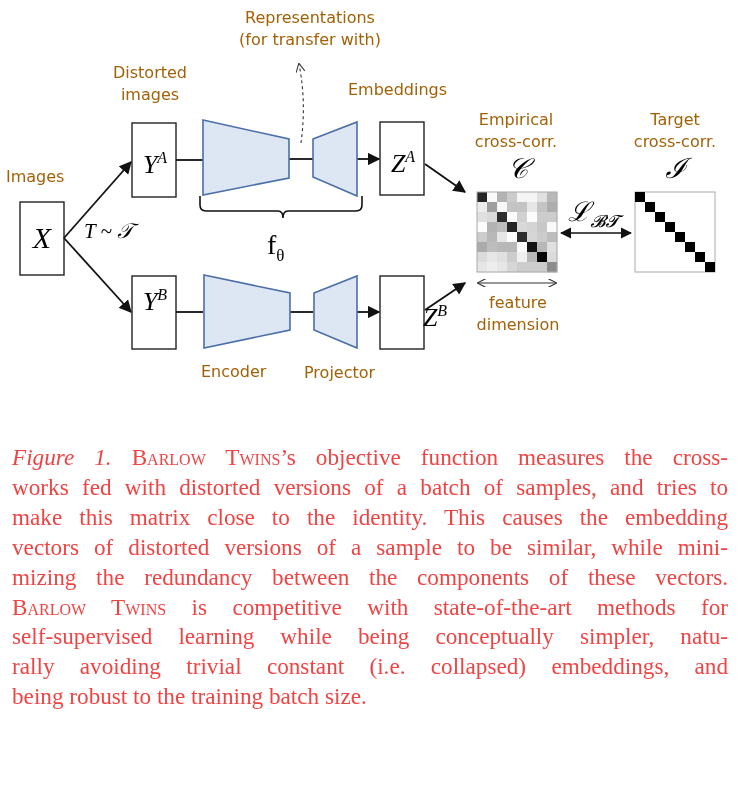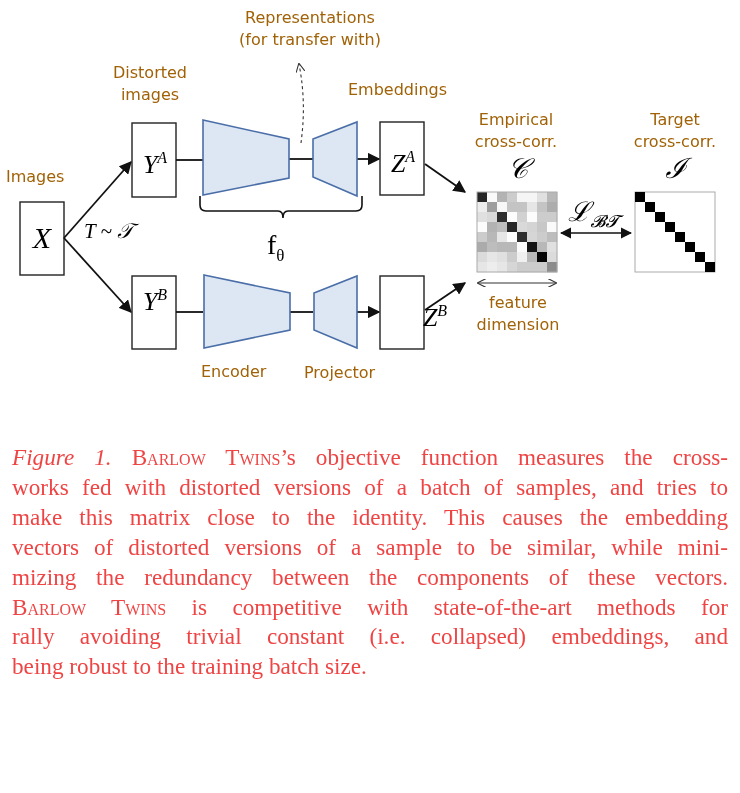--- a/index.html
+++ b/index.html
@@ -210,15 +210,16 @@
   </div>
 </div>
 
 <div id="caption">
     <span class="line"><span class="it">Figure 1.</span><span> </span><span class="sc">Barlow Twins</span><span>’s objective function measures the cross-</span></span>
     <span class="line"><span>works fed with distorted versions of a batch of samples, and tries to</span></span>
     <span class="line"><span>make this matrix close to the identity. This causes the embedding</span></span>
     <span class="line"><span>vectors of distorted versions of a sample to be similar, while mini-</span></span>
     <span class="line"><span>mizing the redundancy between the components of these vectors.</span></span>
     <span class="line"><span class="sc">Barlow Twins</span><span> is competitive with state-of-the-art methods for</span></span>
+    <span class="line"><span>self-supervised learning while being conceptually simpler, natu-</span></span>
     <span class="line"><span>rally avoiding trivial constant (i.e.  collapsed) embeddings, and</span></span>
     <span class="line last"><span>being robust to the training batch size.</span></span>
   </div>
 
 </body></html>

